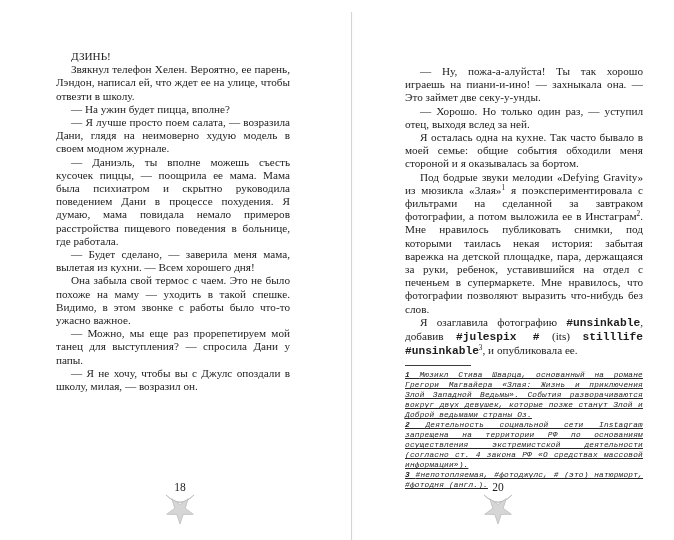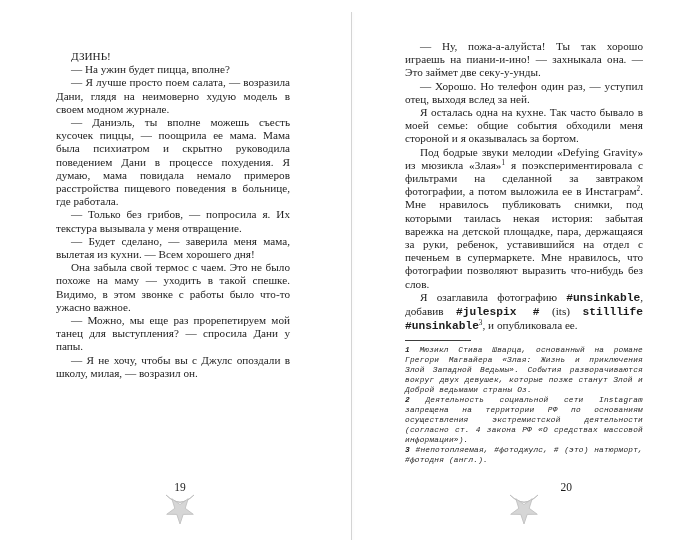--- a/index.html
+++ b/index.html
@@ -8,81 +8,81 @@
     background:var(--page-bg,#ffffff);overflow:hidden;
     font-family:"Liberation Serif", serif;
   }
   .seam{
     position:absolute;left:339px;top:0;width:1px;height:100%;
     background:var(--seam,#d4d4d4);
     box-shadow:1px 0 3px rgba(0,0,0,0.05);
   }
   .page{position:absolute;}
   .page-left{left:44px;top:38px;width:234px;}
-  .page-right{left:393px;top:28px;width:238px;}
+  .page-right{left:393px;top:53px;width:238px;}
   .par{
     margin:0;font-size:11.2px;line-height:13.2px;
     text-align:justify;text-indent:15px;
     color:var(--text,#1c1c1c);
     hyphens:auto;-webkit-hyphens:auto;
   }
   .par b{font-weight:bold;font-family:Liberation Mono, monospace;}
   sup{font-size:65%;line-height:0;vertical-align:4px;}
   .fn-rule{width:66px;height:0;border-top:1px solid #3c3c3c;margin:7px 0 4px 0;}
   .footnote{
     margin:0;font-family:"Liberation Mono", monospace;font-style:italic;
     font-size:7.8px;line-height:10px;letter-spacing:0.2px;
-    color:var(--fn,#262626);text-align:justify;
+    color:var(--fn,#262626);text-align:justify;text-decoration:underline;
   }
   .footnote b{font-weight:bold;}
   .page-footer{position:absolute;top:469px;width:96px;text-align:center;}
   .footer-left{left:120px;}
-  .footer-right{left:464px;text-align:right;}
+  .footer-right{left:438px;}
   .page-number{font-size:11.5px;color:var(--text,#1c1c1c);}
   .ornament{display:block;margin:-3px auto 0 auto;}
 </style>
 </head>
 <body>
 
 <div class="spread">
 
   <div class="page page-left">
     <div class="body-text">
         <p class="par"><span>ДЗИНЬ!</span></p>
+        <p class="par"><span>Звякнул телефон Хелен. Вероятно, ее парень, Лэндон, написал ей, что ждет ее на улице, чтобы отвезти в школу.</span></p>
         <p class="par"><span>— На ужин будет пицца, вполне?</span></p>
         <p class="par"><span>— Я лучше просто поем салата, — возразила Дани, глядя на неимоверно худую модель в своем модном журнале.</span></p>
         <p class="par"><span>— Даниэль, ты вполне можешь съесть кусочек пиццы, — поощрила ее мама. Мама была психиатром и скрытно руководила поведением Дани в процессе похудения. Я думаю, мама повидала немало примеров расстройства пищевого поведения в больнице, где работала.</span></p>
-        <p class="par"><span>— Только без грибов, — попросила я. Их текстура вызывала у меня отвращение.</span></p>
         <p class="par"><span>— Будет сделано, — заверила меня мама, вылетая из кухни. — Всем хорошего дня!</span></p>
         <p class="par"><span>Она забыла свой термос с чаем. Это не было похоже на маму — уходить в такой спешке. Видимо, в этом звонке с работы было что-то ужасно важное.</span></p>
         <p class="par"><span>— Можно, мы еще раз прорепетируем мой танец для выступления? — спросила Дани у папы.</span></p>
         <p class="par"><span>— Я не хочу, чтобы вы с Джулс опоздали в школу, милая, — возразил он.</span></p>
       </div>
   </div>
 
   <div class="page page-right">
     <div class="body-text">
         <p class="par"><span>— Ну, пожа-а-алуйста! Ты так хорошо играешь на пиани-и-ино! — захныкала она. — Это займет две секу-у-унды.</span></p>
-        <p class="par"><span>— Хорошо. Но телефон один раз, — уступил отец, выходя вслед за ней.</span></p>
+        <p class="par"><span>— Хорошо. Но только один раз, — уступил отец, выходя вслед за ней.</span></p>
         <p class="par"><span>Я осталась одна на кухне. Так часто бывало в моей семье: общие события обходили меня стороной и я оказывалась за бортом.</span></p>
         <p class="par"><span>Под бодрые звуки мелодии «Defying Gravity» из мюзикла «Злая»</span><sup>1</sup><span> я поэкспериментировала с фильтрами на сделанной за завтраком фотографии, а потом выложила ее в Инстаграм</span><sup>2</sup><span>. Мне нравилось публиковать снимки, под которыми таилась некая история: забытая варежка на детской площадке, пара, держащаяся за руки, ребенок, уставившийся на отдел с печеньем в супермаркете. Мне нравилось, что фотографии позволяют выразить что-нибудь без слов.</span></p>
         <p class="par"><span>Я озаглавила фотографию </span><b>#unsinkable</b><span>, добавив </span><b>#julespix #</b><span> (its) </span><b>stilllife #unsinkable</b><sup>3</sup><span>, и опубликовала ее.</span></p>
       </div>
     <div class="fn-rule"></div>
     <div class="footnotes">
         <p class="footnote"><b>1 </b><span>Мюзикл Стива Шварца, основанный на романе Грегори Магвайера «Злая: Жизнь и приключения Злой Западной Ведьмы». События разворачиваются вокруг двух девушек, которые позже станут Злой и Доброй ведьмами страны Оз.</span></p>
         <p class="footnote"><b>2 </b><span>Деятельность социальной сети Instagram запрещена на территории РФ по основаниям осуществления экстремистской деятельности (согласно ст. 4 закона РФ «О средствах массовой информации»).</span></p>
         <p class="footnote"><b>3 </b><span>#непотопляемая, #фотоджулс, # (это) натюрморт, #фотодня (англ.).</span></p>
       </div>
   </div>
 
   <div class="seam"></div>
 
   <div class="page-footer footer-left">
-    <div class="page-number">19</div>
+    <div class="page-number">18</div>
     <svg class="ornament" width="40" height="38" viewBox="0 0 40 38">
       <path class="orn-crescent" d="M6 5 Q20 20 34 5 Q27 12 20 12 Q13 12 6 5 Z" fill="#d6d6d6" stroke="#bdbdbd" stroke-width="0.8"></path>
       <polygon class="orn-star" points="20,34 16.8,24.4 6.7,24.3 14.8,18.3 11.8,8.7 20,14.5 28.2,8.7 25.2,18.3 33.3,24.3 23.2,24.4" fill="#d6d6d6" stroke="#bdbdbd" stroke-width="0.8"></polygon>
     </svg>
   </div>
 
   <div class="page-footer footer-right">
     <div class="page-number">20</div>
     <svg class="ornament" width="40" height="38" viewBox="0 0 40 38">
       <path class="orn-crescent" d="M6 5 Q20 20 34 5 Q27 12 20 12 Q13 12 6 5 Z" fill="#d6d6d6" stroke="#bdbdbd" stroke-width="0.8"></path>

